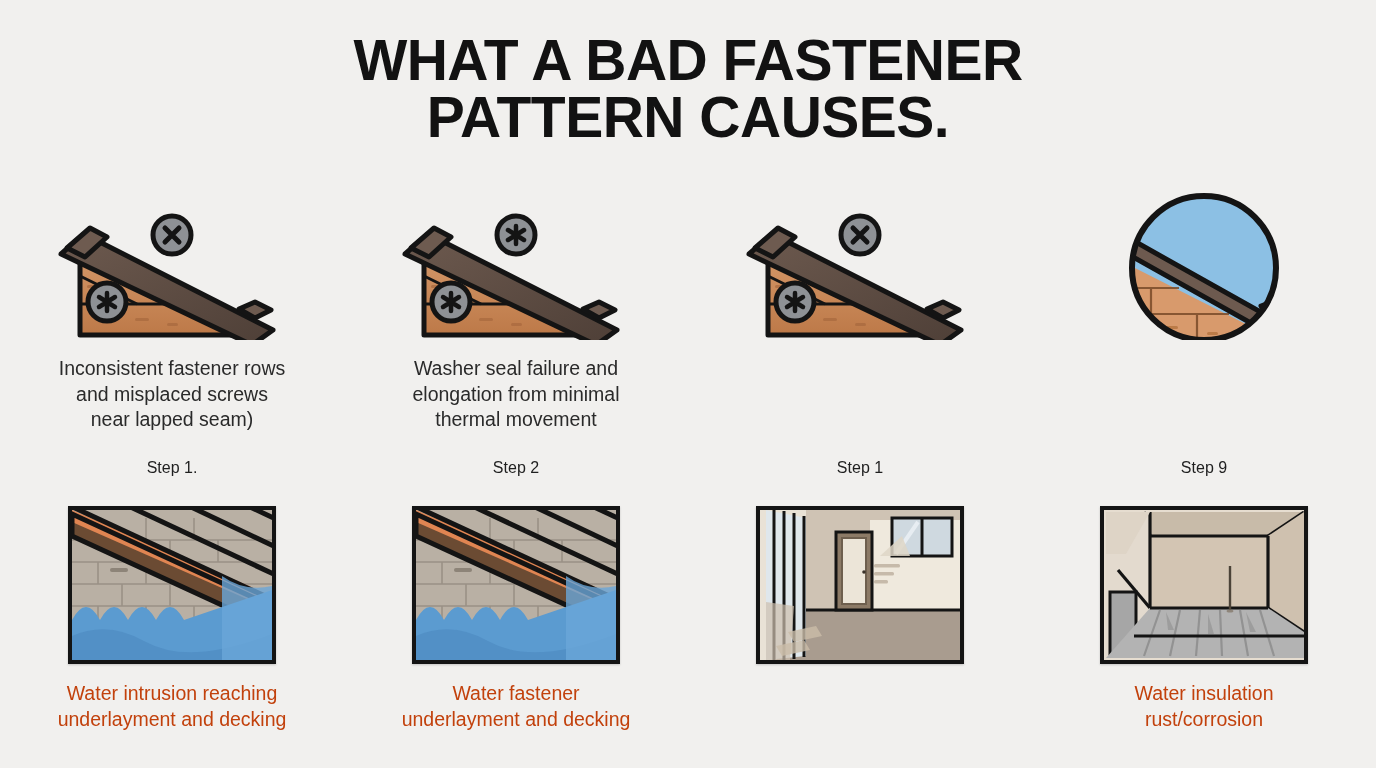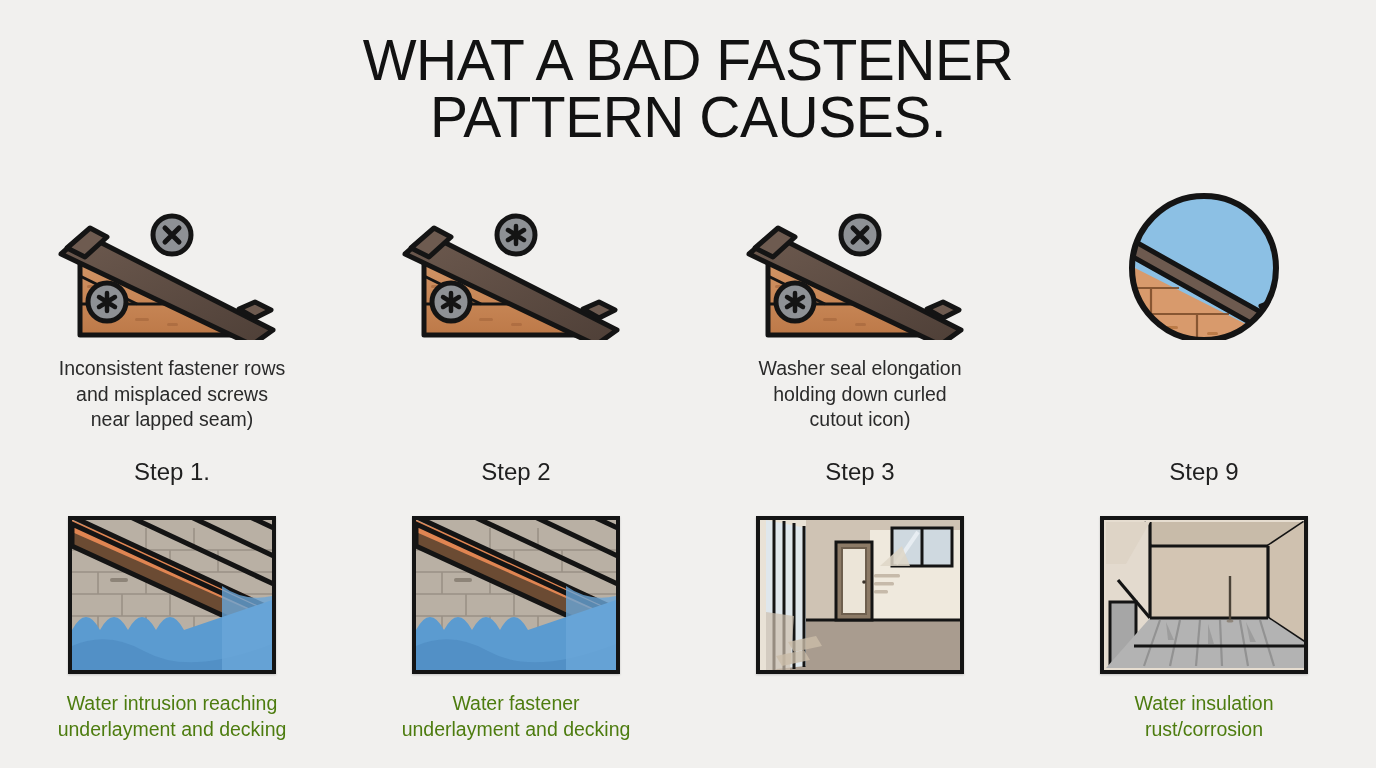--- a/index.html
+++ b/index.html
@@ -20,21 +20,21 @@
   
   .title-wrap {
     position: absolute;
     top: 32px;
     left: 0;
     width: 1376px;
     text-align: center;
   }
   .title {
     font-family: "Liberation Sans", sans-serif;
-    font-weight: 400;
+    font-weight: 700;
     font-size: 57px;
     line-height: 1.0;
     letter-spacing: -0.5px;
     color: #121212;
     text-transform: uppercase;
     white-space: pre-line;
   }
 
   
   .row {
@@ -67,21 +67,21 @@
     font-size: 19.5px;
     line-height: 1.32;
     color: #2a2a2a;
     white-space: pre-line;
   }
 
   
   #row-steps { top: 458px; }
 
   .step-label {
-    font-size: 24px;
+    font-size: 16px;
     line-height: 1.2;
     color: #1f1f1f;
     margin-bottom: 29px;
   }
 
   .panel {
     width: 208px;
     height: 158px;
     border: 4px solid #141414;
     background: #e9e4dc;
@@ -90,21 +90,21 @@
     box-shadow: 0 1px 2px rgba(0,0,0,.18);
   }
   .panel svg { display: block; width: 100%; height: 100%; }
 
   .cap-bottom {
     margin-top: 17px;
     width: 300px;
     text-align: center;
     font-size: 19.5px;
     line-height: 1.32;
-    color: #4d7c0f;
+    color: #c2410c;
     white-space: pre-line;
   }
 </style>
 </head>
 <body>
 
 <div class="title-wrap">
   <h1 class="title">WHAT A BAD FASTENER
 PATTERN CAUSES.</h1>
 </div>
@@ -175,20 +175,23 @@
         <g>
           <circle cx="125" cy="45" r="19" fill="#8e9195" stroke="#141414" stroke-width="5"></circle>
           <path d="M125 36 L125 54 M117 40 L133 50 M117 50 L133 40" stroke="#141414" stroke-width="4.5" stroke-linecap="round"></path>
         </g>
         <g>
           <circle cx="60" cy="112" r="19" fill="#8e9195" stroke="#141414" stroke-width="5"></circle>
           <path d="M60 103 L60 121 M52 107 L68 117 M52 117 L68 107" stroke="#141414" stroke-width="4.5" stroke-linecap="round"></path>
         </g>
       </svg>
     </div>
+    <div class="cap">Washer seal failure and
+elongation from minimal
+thermal movement</div>
   </div>
 
   <div class="cell">
     <div class="icon-stage">
       <svg viewBox="0 0 250 150" xmlns="http://www.w3.org/2000/svg">
         <path d="M33 145 L33 57 L210 145 Z" fill="url(#wg1)" stroke="#141414" stroke-width="5" stroke-linejoin="round"></path>
         <path d="M33 86 L90 114" stroke="#141414" stroke-width="3" fill="none"></path>
         <path d="M33 114 L147 114" stroke="#141414" stroke-width="3" fill="none"></path>
         <g fill="#a96a3f" opacity=".75">
           <rect x="40" y="95" width="13" height="3" rx="1.5"></rect>
@@ -202,23 +205,20 @@
         <g>
           <circle cx="125" cy="45" r="19" fill="#8e9195" stroke="#141414" stroke-width="5"></circle>
           <path d="M118 38 L132 52 M132 38 L118 52" stroke="#141414" stroke-width="5" stroke-linecap="round"></path>
         </g>
         <g>
           <circle cx="60" cy="112" r="19" fill="#8e9195" stroke="#141414" stroke-width="5"></circle>
           <path d="M60 103 L60 121 M52 107 L68 117 M52 117 L68 107" stroke="#141414" stroke-width="4.5" stroke-linecap="round"></path>
         </g>
       </svg>
     </div>
-    <div class="cap">Washer seal elongation
-holding down curled
-cutout icon)</div>
   </div>
 
   <div class="cell">
     <div class="icon-stage">
       <svg viewBox="0 0 250 150" xmlns="http://www.w3.org/2000/svg">
         <defs>
           <clipPath id="circClip">
               <circle cx="125" cy="78" r="72"></circle>
             </clipPath>
         </defs>
@@ -343,21 +343,21 @@
         <path d="M0 110 q14 -26 28 0 q14 -26 28 0 q14 -26 28 0 q14 -26 28 0 L200 80 L200 150 L0 150 Z" fill="#5b9bd0"></path>
         <path d="M0 126 q36 -16 74 6 q44 24 126 -8 L200 150 L0 150 Z" fill="#4a87bd" opacity=".55"></path>
         <path d="M150 66 q22 16 50 10 L200 150 L150 150 Z" fill="#6aa6d8" opacity=".8"></path>
       </svg>
     </div>
     <div class="cap-bottom">Water fastener
 underlayment and decking</div>
   </div>
 
   <div class="cell">
-    <div class="step-label">Step 3</div>
+    <div class="step-label">Step 1</div>
     <div class="panel">
       <svg viewBox="0 0 200 150" xmlns="http://www.w3.org/2000/svg" preserveAspectRatio="none">
         <rect width="200" height="150" fill="#e9e2d6"></rect>
 
         <rect x="46" y="0" width="154" height="100" fill="#cfc3b4"></rect>
         <rect x="110" y="10" width="90" height="90" fill="#efe9dd"></rect>
 
         <path d="M46 100 L200 100 L200 150 L16 150 Z" fill="#a99c8f"></path>
         <path d="M46 100 L200 100" stroke="#141414" stroke-width="3.2" fill="none"></path>
 

